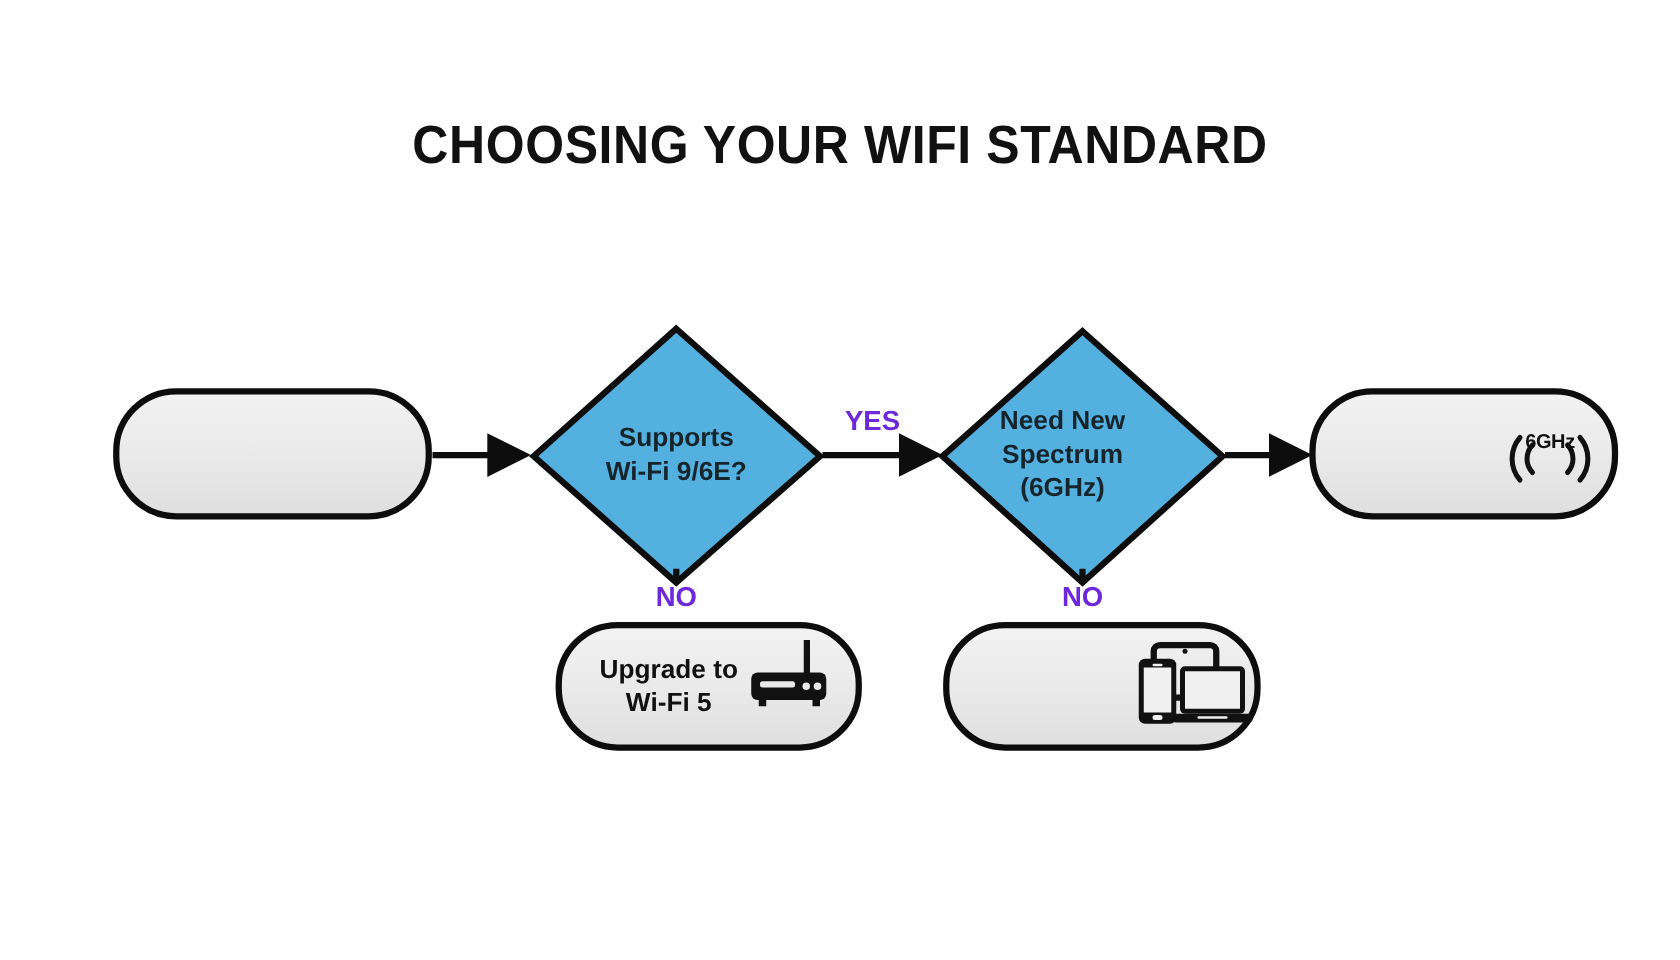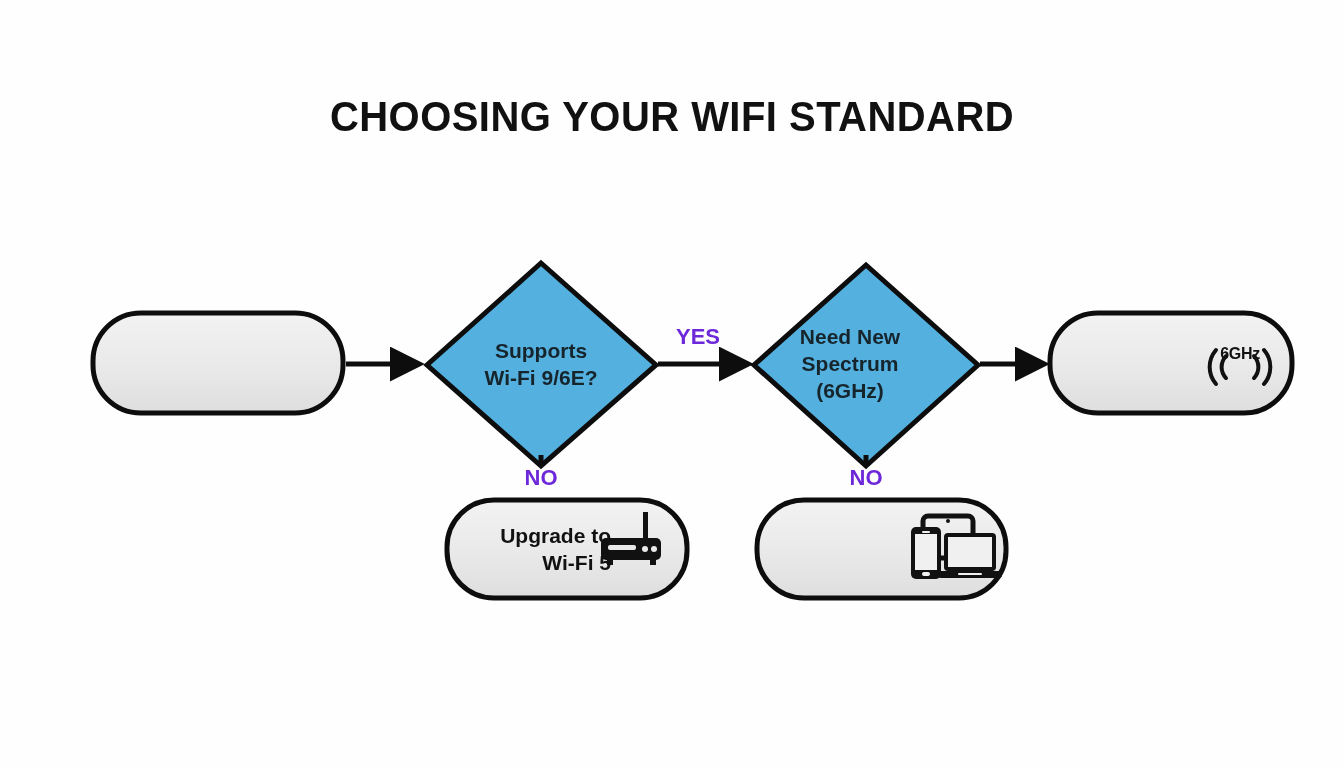--- a/index.html
+++ b/index.html
@@ -148,21 +148,21 @@
 
 
   <div class="node-label label-decision" style="left:441px; top:338px; width:200px;">Supports
 Wi-Fi 9/6E?</div>
 
   <div class="node-label label-decision" style="left:760px; top:324px; width:180px;">Need New
 Spectrum
 (6GHz)</div>
 
 
-  <div class="node-label label-terminal" style="left:459px; top:523px; width:152px;text-align:right;">Upgrade to
+  <div class="node-label label-terminal" style="left:459px; top:523px; width:152px;">Upgrade to
 Wi-Fi 5</div>
 
 
   <div class="node-label" style="left:1213px; top:344px; width:54px; font-size:16px; letter-spacing:-0.3px;">6GHz</div>
 
   <div class="edge-label" style="left:653px; top:324px; width:90px;">YES</div>
 
   <div class="edge-label" style="left:496px; top:465px; width:90px;">NO</div>
 
   <div class="edge-label" style="left:821px; top:465px; width:90px;">NO</div>

